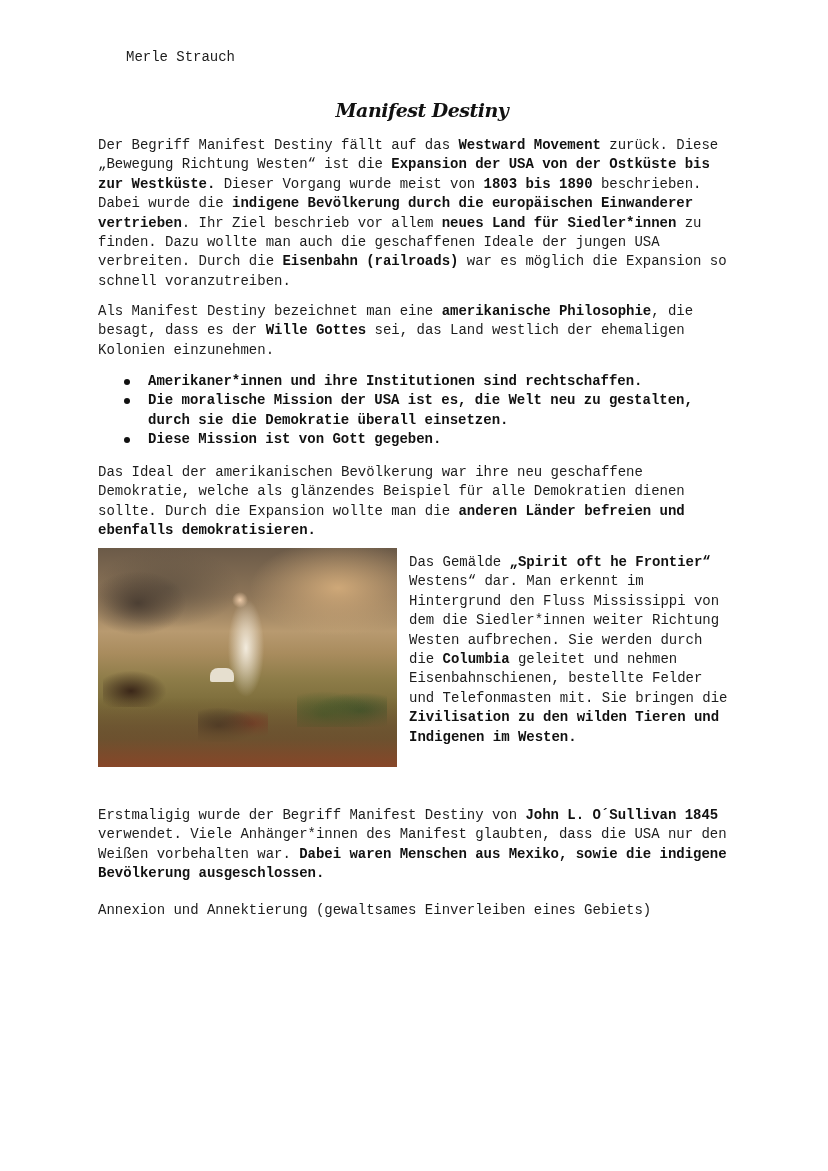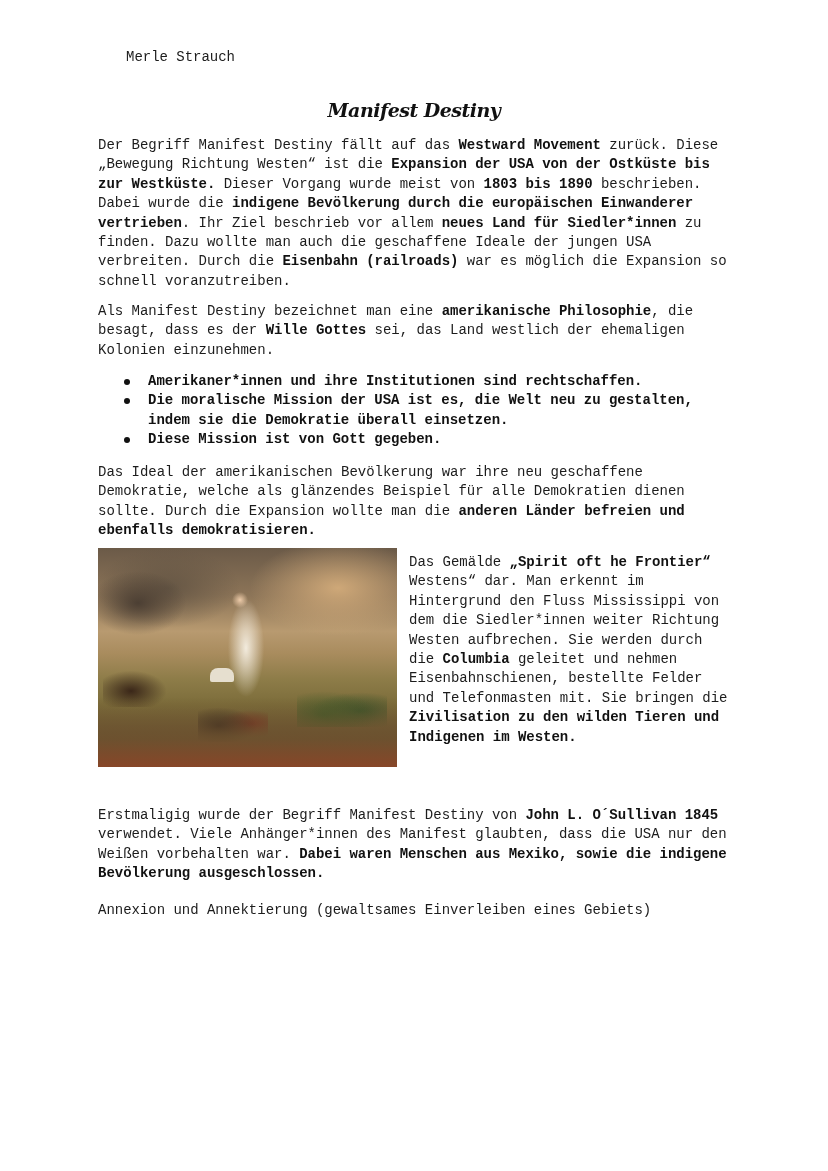--- a/index.html
+++ b/index.html
@@ -5,21 +5,21 @@
   html, body { margin: 0; padding: 0; background: #ffffff; }
   body { width: 828px; height: 1171px; position: relative; overflow: hidden; }
   .page {
     position: absolute; left: 98px; top: 0; width: 640px;
     font-family: "Liberation Mono", "DejaVu Sans Mono", monospace;
     font-size: 14px; line-height: 19.4px; color: #1c1c1c;
     letter-spacing: -0.02px;
   }
   .author { position: absolute; top: 48px; left: 0; white-space: pre; padding-left: 28px; }
   .title {
-    position: absolute; top: 96px; left: 0; width: 632px; text-align: center;
+    position: absolute; top: 96px; left: 8px; width: 632px; text-align: center;
     font-family: "DejaVu Serif", "Liberation Serif", serif;
     font-style: italic; font-weight: bold; font-size: 19px; line-height: 28px;
     color: #111; letter-spacing: -0.5px;
   }
   .block { position: absolute; left: 0; width: 640px; }
   .line { display: block; white-space: pre; height: 19.4px; }
   b { font-weight: bold; color: #111; }
   .bullets { position: absolute; left: 0; top: 372px; width: 640px; }
   .bullet-item { position: relative; padding-left: 50px; }
   .bullet-dot {
@@ -68,40 +68,40 @@
 <div class="page">
   <div class="author">Merle Strauch</div>
   <div class="title">Manifest Destiny</div>
 
   <div class="block" style="top:136px">
       <span class="line"><span>Der Begriff Manifest Destiny fällt auf das </span><b>Westward Movement</b><span> zurück. Diese</span></span>
       <span class="line"><span>„Bewegung Richtung Westen“ ist die </span><b>Expansion der USA von der Ostküste bis</b></span>
       <span class="line"><b>zur Westküste.</b><span> Dieser Vorgang wurde meist von </span><b>1803 bis 1890</b><span> beschrieben.</span></span>
       <span class="line"><span>Dabei wurde die </span><b>indigene Bevölkerung durch die europäischen Einwanderer</b></span>
       <span class="line"><b>vertrieben</b><span>. Ihr Ziel beschrieb vor allem </span><b>neues Land für Siedler*innen</b><span> zu</span></span>
-      <span class="line"><span>finden. Dazu wollte man auch die geschaffene Ideale der jungen USA</span></span>
+      <span class="line"><span>finden. Dazu wollte man auch die geschaffenen Ideale der jungen USA</span></span>
       <span class="line"><span>verbreiten. Durch die </span><b>Eisenbahn (railroads)</b><span> war es möglich die Expansion so</span></span>
       <span class="line"><span>schnell voranzutreiben.</span></span>
     </div>
 
   <div class="block" style="top:302px">
       <span class="line"><span>Als Manifest Destiny bezeichnet man eine </span><b>amerikanische Philosophie</b><span>, die</span></span>
       <span class="line"><span>besagt, dass es der </span><b>Wille Gottes</b><span> sei, das Land westlich der ehemaligen</span></span>
       <span class="line"><span>Kolonien einzunehmen.</span></span>
     </div>
 
   <div class="bullets">
     <div class="bullet-item">
       <span class="bullet-dot"></span>
       <b class="line">Amerikaner*innen und ihre Institutionen sind rechtschaffen.</b>
     </div>
     <div class="bullet-item">
       <span class="bullet-dot"></span>
       <b class="line">Die moralische Mission der USA ist es, die Welt neu zu gestalten,</b>
-      <b class="line">indem sie die Demokratie überall einsetzen.</b>
+      <b class="line">durch sie die Demokratie überall einsetzen.</b>
     </div>
     <div class="bullet-item">
       <span class="bullet-dot"></span>
       <b class="line">Diese Mission ist von Gott gegeben.</b>
     </div>
   </div>
 
   <div class="block" style="top:463px">
       <span class="line"><span>Das Ideal der amerikanischen Bevölkerung war ihre neu geschaffene</span></span>
       <span class="line"><span>Demokratie, welche als glänzendes Beispiel für alle Demokratien dienen</span></span>

